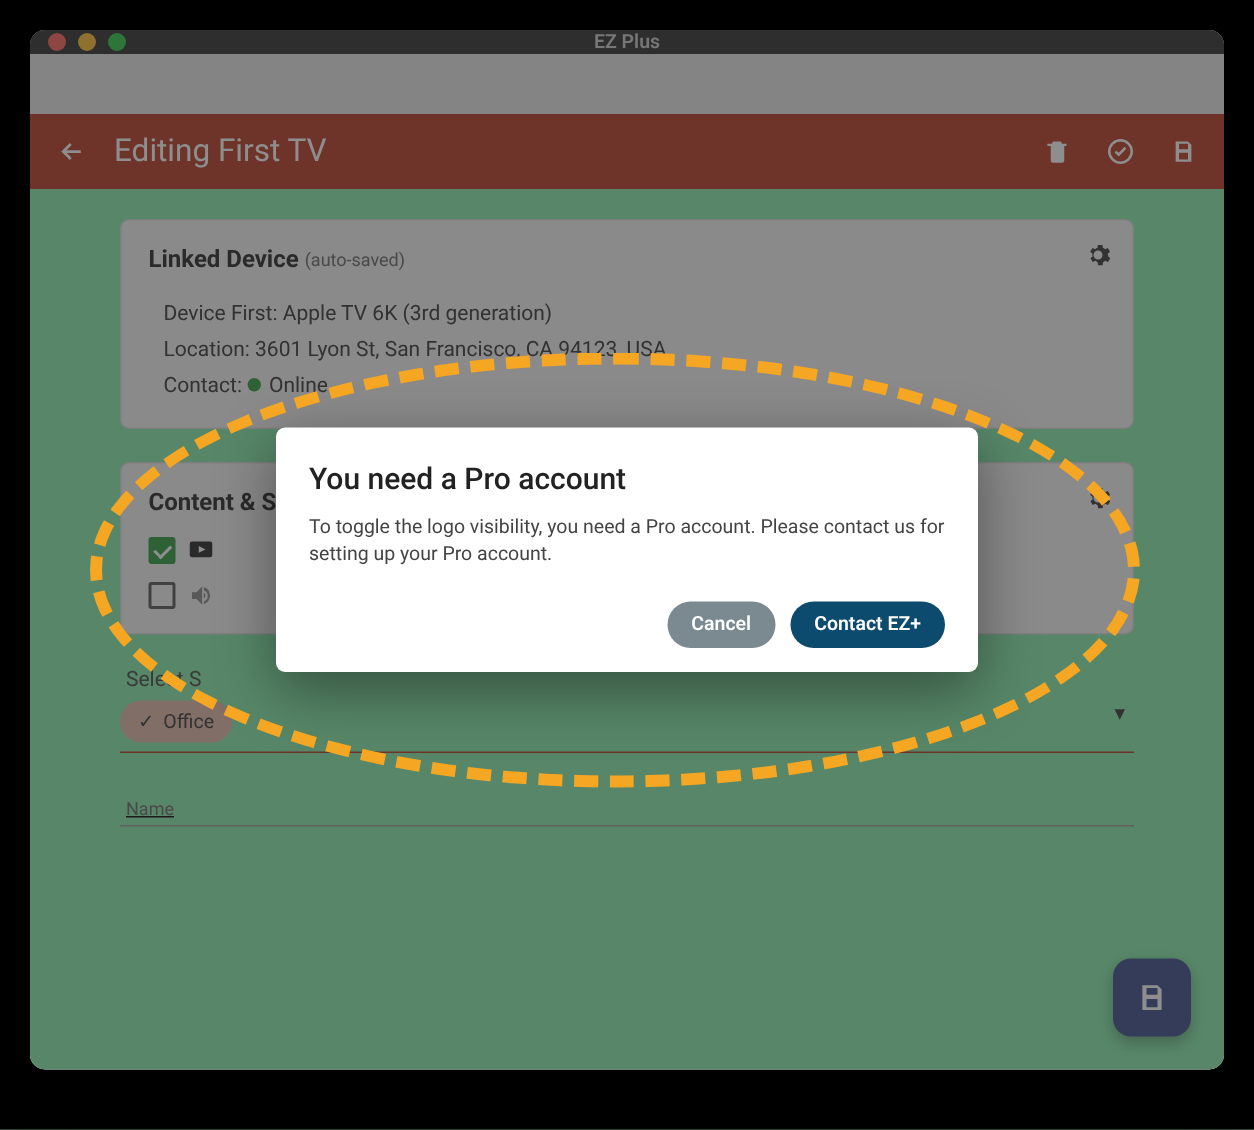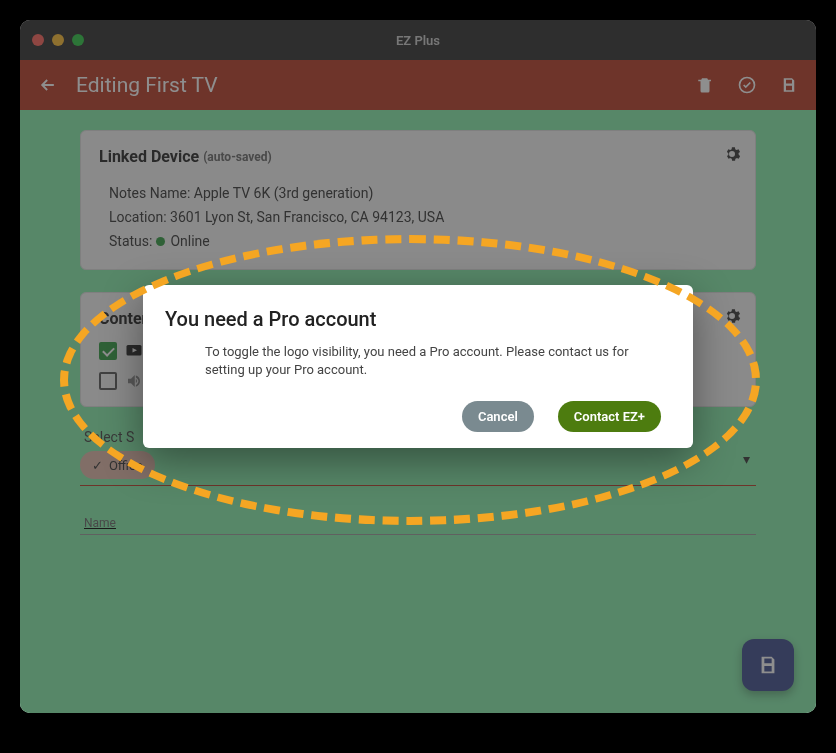--- a/index.html
+++ b/index.html
@@ -1,34 +1,34 @@
 <!DOCTYPE html>
 <html><head>
   <meta charset="utf-8">
   <style>
     * { margin: 0; padding: 0; box-sizing: border-box; font-family: -apple-system, BlinkMacSystemFont, "Segoe UI", Roboto, sans-serif; }
     body { background: #000; width: 836px; height: 753px; overflow: hidden; position: relative; }
     .window { position: absolute; top: 20px; left: 20px; right: 20px; bottom: 40px; background: #e8e8e8; border-radius: 10px; overflow: hidden; display: flex; flex-direction: column; box-shadow: 0 20px 50px rgba(0,0,0,0.5); }
-    .titlebar { height: 40px; background: #2a2a2a; display: flex; align-items: center; position: relative; }
+    .titlebar { height: 16px; background: #2a2a2a; display: flex; align-items: center; position: relative; }
     .traffic-lights { display: flex; gap: 8px; padding-left: 12px; }
     .light { width: 12px; height: 12px; border-radius: 50%; }
     .light.red { background: #ff5f57; }
     .light.yellow { background: #febc2e; }
     .light.green { background: #28c840; }
     .title { position: absolute; left: 50%; transform: translateX(-50%); color: #ccc; font-size: 13px; font-weight: 600; }
-    .appbar { height: 50px; background: #b93822; display: flex; align-items: center; padding: 0 16px; color: #fff; }
+    .appbar { height: 50px; background: #b93822; display: flex; align-items: center; padding: 0 16px; color: #fff; margin-top: 40px; }
     .back { width: 24px; height: 24px; display: flex; align-items: center; justify-content: center; cursor: pointer; }
     .page-title { font-size: 21px; font-weight: 400; margin-left: 16px; flex: 1; }
     .appbar-actions { display: flex; gap: 20px; }
     .appbar-icon { width: 22px; height: 22px; display: flex; align-items: center; justify-content: center; cursor: pointer; }
     .content { flex: 1; overflow-y: auto; padding: 20px 60px 30px 60px; background: #86efac; }
     .card { background: #f5f5f5; border-radius: 6px; padding: 16px 18px; margin-bottom: 22px; position: relative; border: 1px solid #ddd; }
     .card-head { display: flex; align-items: center; }
     .card-title { font-weight: 700; font-size: 16px; color: #222; }
-    .card-sub { font-weight: 700; font-size: 12px; color: #666; margin-left: 4px; }
+    .card-sub { font-weight: 400; font-size: 12px; color: #666; margin-left: 4px; }
     .gear { position: absolute; right: 14px; top: 14px; cursor: pointer; }
     .device-info { margin-top: 16px; padding-left: 10px; }
     .drow { font-size: 14px; color: #333; line-height: 1.7; }
     .status-dot { display: inline-block; width: 9px; height: 9px; border-radius: 50%; background: #2e9b3e; margin-right: 2px; }
     .checks { display: flex; flex-direction: column; gap: 12px; margin-top: 14px; }
     .check-row { display: flex; align-items: center; gap: 8px; }
     .chk { width: 18px; height: 18px; border: 2px solid #555; border-radius: 2px; display: flex; align-items: center; justify-content: center; }
     .chk.on { background: #2e9b3e; border-color: #2e9b3e; }
     .chk.on::after { content: ""; width: 5px; height: 9px; border: solid #fff; border-width: 0 2px 2px 0; transform: rotate(45deg); margin-bottom: 2px; }
     .miniicon { width: 18px; height: 18px; display: flex; align-items: center; justify-content: center; color: #222; }
@@ -36,27 +36,27 @@
     .sel-label { font-size: 14px; color: #444; margin-bottom: 6px; padding-left: 4px; }
     .chip-row { display: flex; align-items: center; border-bottom: 1px solid #b93822; padding-bottom: 6px; position: relative; }
     .chip { background: #e2b9a8; border-radius: 14px; height: 28px; padding: 0 12px; display: flex; align-items: center; gap: 6px; font-size: 13px; color: #333; }
     .chip .tick { font-size: 13px; }
     .dropdown-arrow { position: absolute; right: 6px; top: 0; font-size: 14px; color: #333; }
     .field { border-bottom: 1px solid #999; padding: 6px 4px 4px 4px; margin-top: 24px; text-decoration: underline; }
     .flabel { font-size: 12px; color: #666; }
     .fval { font-size: 15px; color: #222; margin-top: 2px; min-height: 20px; }
     .fab { position: absolute; right: 22px; bottom: 22px; width: 52px; height: 52px; background: #3b4a8c; border-radius: 12px; display: flex; align-items: center; justify-content: center; cursor: pointer; box-shadow: 0 4px 10px rgba(0,0,0,0.3); }
     .overlay { position: absolute; inset: 0; background: rgba(50,50,50,0.55); display: flex; align-items: center; justify-content: center; }
-    .dialog { width: 550px; background: #fff; border-radius: 6px; padding: 22px 32px 16px 22px; box-shadow: 0 12px 40px rgba(0,0,0,0.4); }
+    .dialog { width: 468px; background: #fff; border-radius: 6px; padding: 22px 22px 16px 22px; box-shadow: 0 12px 40px rgba(0,0,0,0.4); }
     .dlg-title { font-size: 20px; font-weight: 500; color: #222; margin-bottom: 12px; }
-    .dlg-body { font-size: 13px; color: #444; line-height: 1.4; margin-bottom: 22px; margin-left: 40px; }
-    .dlg-actions { display: flex; justify-content: flex-end; gap: 24px; }
+    .dlg-body { font-size: 13px; color: #444; line-height: 1.4; margin-bottom: 22px; }
+    .dlg-actions { display: flex; justify-content: flex-end; gap: 10px; }
     .btn { border: none; border-radius: 18px; padding: 8px 16px; font-size: 13px; font-weight: 600; color: #fff; cursor: pointer; }
     .btn.cancel { background: #7a8a90; }
-    .btn.primary { background: #4d7c0f; }
+    .btn.primary { background: #0c4a6e; }
     .highlight-ellipse { position: absolute; top: 235px; left: 60px; width: 700px; height: 290px; border: 8px dashed #f5a623; border-radius: 50%; pointer-events: none; z-index: 10; }
     svg { display: block; }
   </style>
 </head>
 <body>
 
 <div class="window">
   <div class="titlebar">
     <div class="traffic-lights">
       <div class="light red"></div>
@@ -101,29 +101,29 @@
         <span class="card-title">Linked Device</span>
         <span class="card-sub">(auto-saved)</span>
       </div>
       <div class="gear">
         <svg width="18" height="18" viewBox="0 0 24 24" fill="#333">
             <path d="M12 8a4 4 0 1 0 0 8 4 4 0 0 0 0-8zm9 4a7 7 0 0 1-.1 1.2l2 1.6-2 3.4-2.4-1a7 7 0 0 1-2 1.2l-.4 2.6h-4l-.4-2.6a7 7 0 0 1-2-1.2l-2.4 1-2-3.4 2-1.6A7 7 0 0 1 7 12a7 7 0 0 1 .1-1.2l-2-1.6 2-3.4 2.4 1a7 7 0 0 1 2-1.2L11.9 3h4l.4 2.6a7 7 0 0 1 2 1.2l2.4-1 2 3.4-2 1.6c.07.4.1.8.1 1.2z"></path>
           </svg>
       </div>
       <div class="device-info">
         <div class="drow">
-          <span>Notes Name:</span>
+          <span>Device First:</span>
           <span>Apple TV 6K (3rd generation)</span>
         </div>
         <div class="drow">
           <span>Location:</span>
           <span>3601 Lyon St, San Francisco, CA 94123, USA</span>
         </div>
         <div class="drow">
-          <span>Status:</span>
+          <span>Contact:</span>
           <span class="status-dot"></span>
           <span>Online</span>
         </div>
       </div>
     </div>
 
     <div class="card">
       <div class="card-head">
         <span class="card-title">Content &amp; Setup</span>
       </div>

